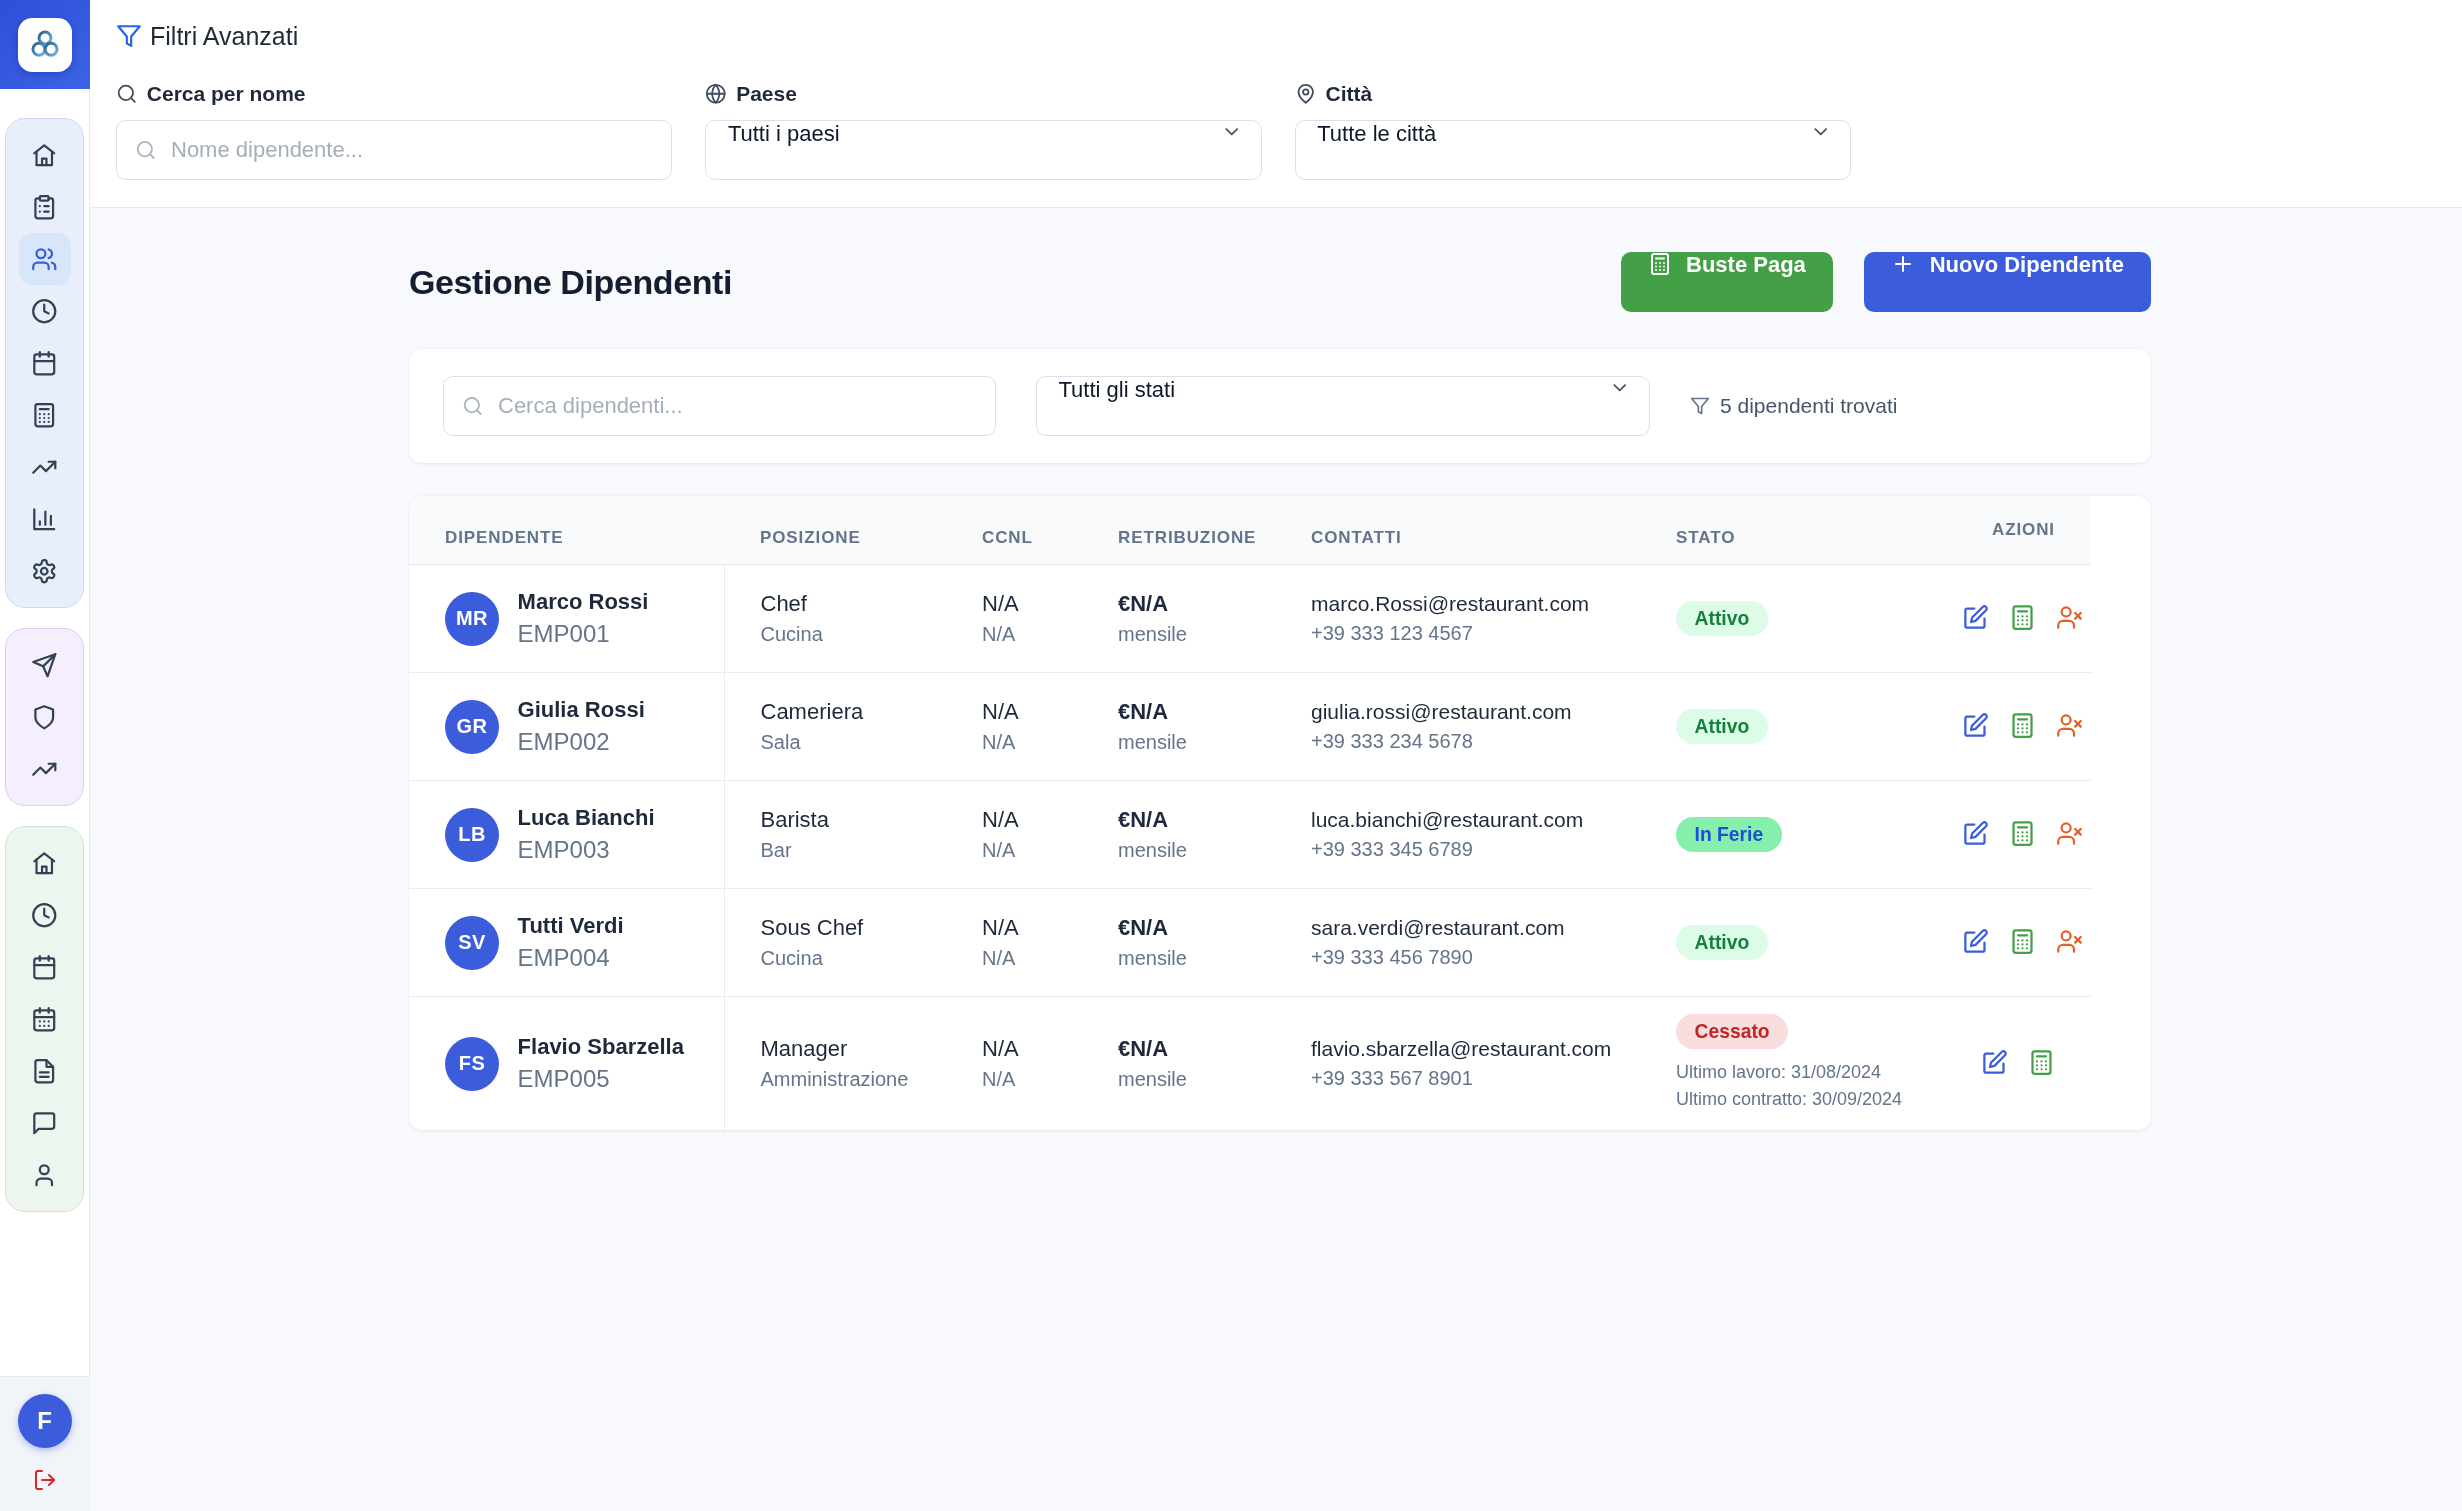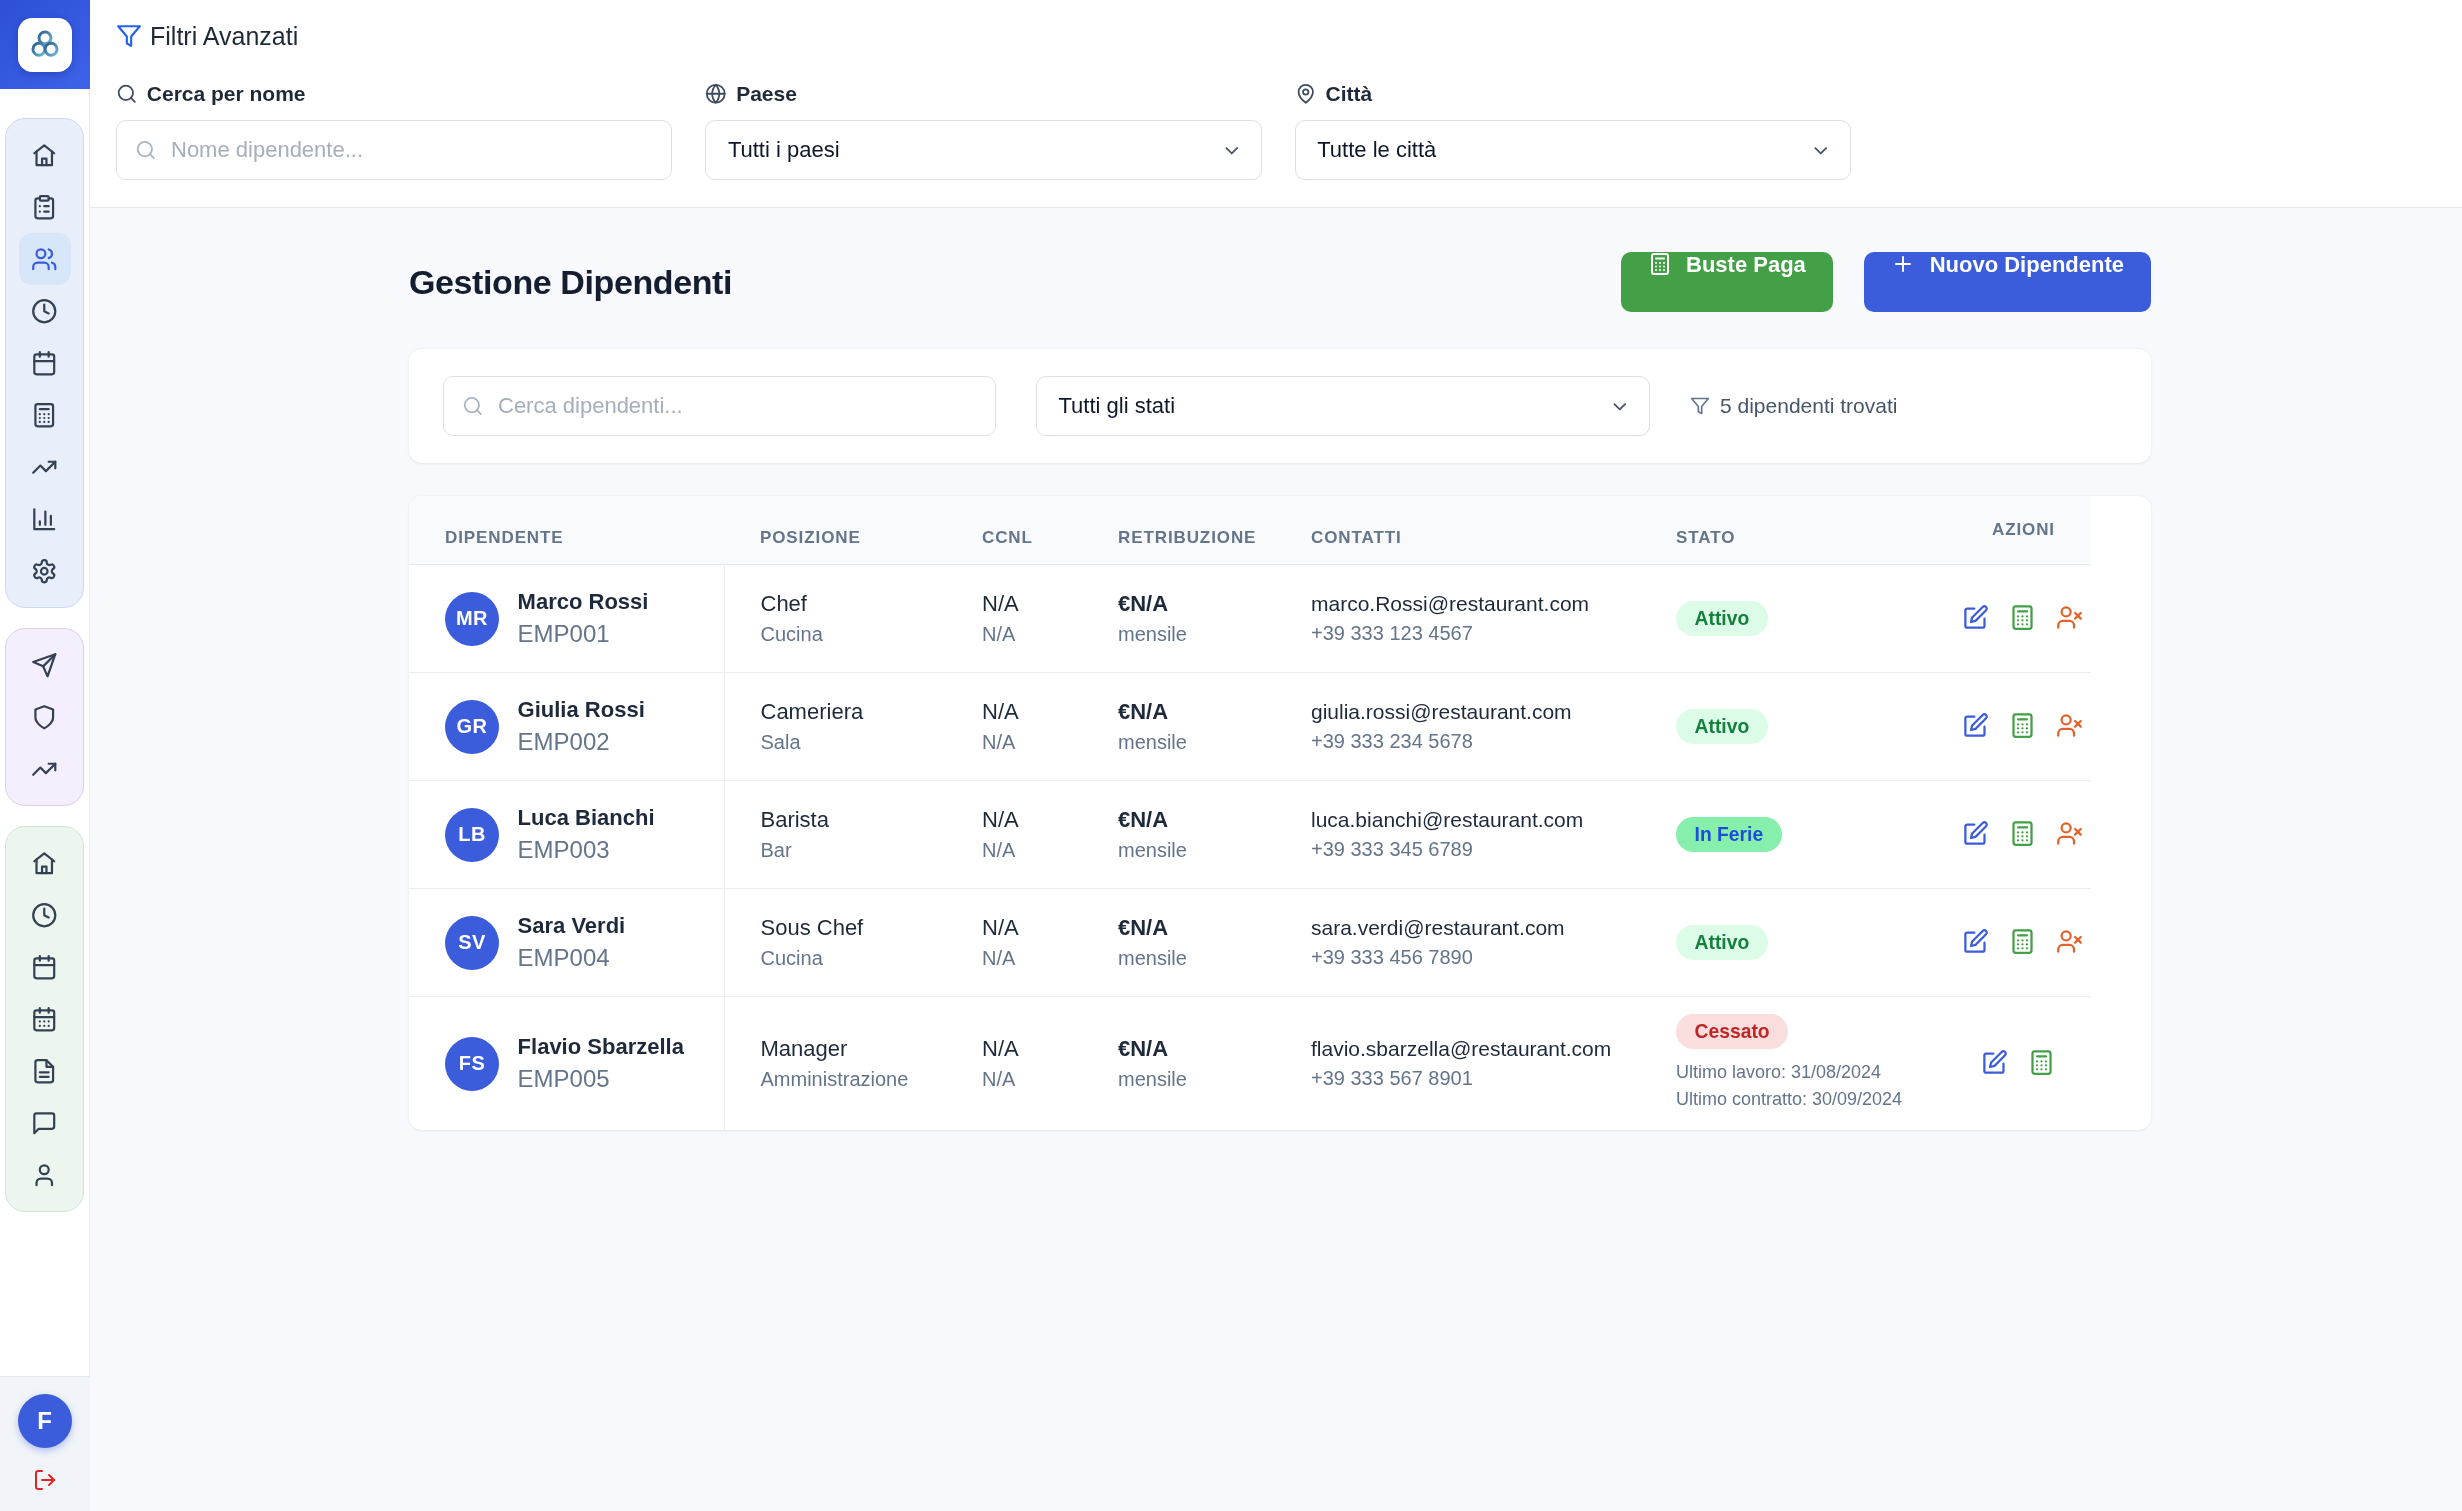--- a/index.html
+++ b/index.html
@@ -51,21 +51,21 @@
   .filter-label { display:flex; align-items:center; gap:9.3px; font-size:21px; font-weight:600; color:#1f2937; }
   .filter-label .f-icon { width:21.5px; height:21.5px; color:#3f4c60; display:inline-flex; }
   .control { margin-top:14.3px; height:60px; }
   .input-wrap { position:relative; height:60px; }
   .input-wrap .in-icon { position:absolute; left:18.6px; top:50%; transform:translateY(-50%);
     width:21.5px; height:21.5px; color:#aab3c0; display:inline-flex; pointer-events:none; }
   .text-input { width:100%; height:60px; border:1.4px solid #dbe0e8; border-radius:10px;
     padding:0 17px 0 54px; font-size:22px; color:#0f172a; font-family:inherit; background:#fff; outline:none; }
   ::placeholder { color:#a6aebc; }
   .select { height:60px; border:1.4px solid #dbe0e8; border-radius:10px; background:#fff;
-    display:flex; align-items:center; justify-content:space-between; padding:0 18.6px 0 21.5px;
+    display:flex; align-items:flex-start; justify-content:space-between; padding:0 18.6px 0 21.5px;
     font-size:22px; color:#0f172a; cursor:pointer; }
   .select .chev { width:21.5px; height:21.5px; color:#475569; display:inline-flex; }
 
   .content { flex:1; padding:44px 311px 0 319px; overflow:hidden; }
   .page-head { display:flex; align-items:center; justify-content:space-between; }
   .page-title { margin:0; font-size:34px; font-weight:800; color:#141e30; letter-spacing:-0.4px;text-align:center; }
   .head-actions { display:flex; gap:31.5px; }
   .btn { height:60px; border:none; border-radius:10px; display:inline-flex; align-items:flex-start; gap:14.3px;
     font-size:22px; font-weight:600; font-family:inherit; color:#fff; padding:0 27px; cursor:pointer; }
   .btn .b-icon { width:24px; height:24px; display:inline-flex; }
@@ -604,21 +604,21 @@
                     </button>
                   </div>
     </td>
   </tr>
 
   <tr class="row">
     <td class="c-emp">
       <div class="emp">
         <div class="avatar">SV</div>
         <div class="emp-meta">
-          <div class="emp-name">Sara Verdi</div>
+          <div class="emp-name">Tutti Verdi</div>
           <div class="emp-code">EMP004</div>
         </div>
       </div>
     </td>
     <td>
       <div class="cell-main">Sous Chef</div>
       <div class="cell-sub">Cucina</div>
     </td>
     <td>
       <div class="cell-main">N/A</div>

